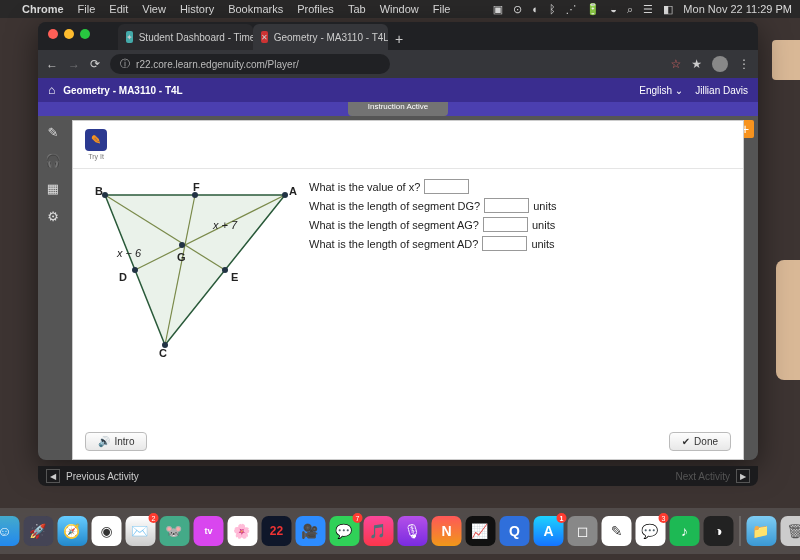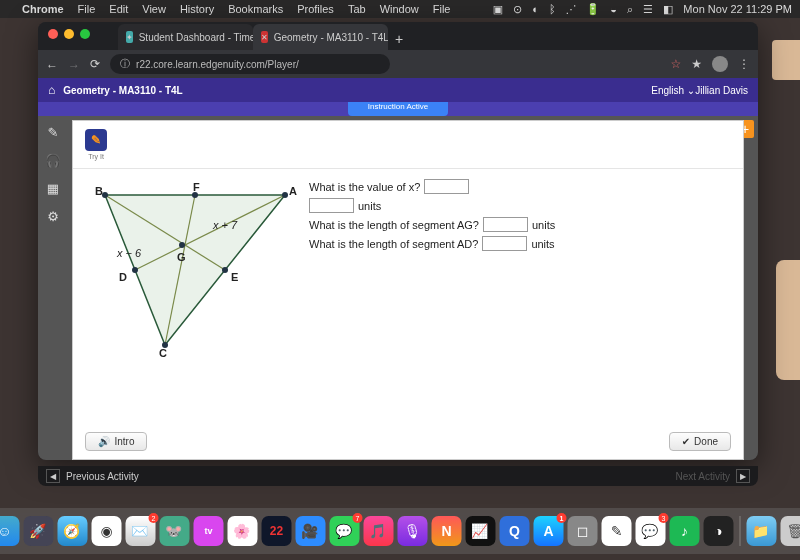--- a/index.html
+++ b/index.html
@@ -15,24 +15,24 @@
   .tabs{height:28px;display:flex;align-items:flex-end;padding-left:80px;gap:0;background:#202124}
   .tab{height:26px;background:#35363a;color:#ccc;font-size:10px;display:flex;align-items:center;padding:0 8px;gap:6px;border-radius:6px 6px 0 0;max-width:135px;white-space:nowrap;overflow:hidden}
   .tab.inactive{background:#2a2a2d}
   .tab .fav{width:12px;height:12px;border-radius:2px;background:#4aa;font-size:8px;display:flex;align-items:center;justify-content:center}
   .newtab{width:22px;height:22px;display:flex;align-items:center;justify-content:center;color:#ccc;font-size:14px}
   .addr{height:28px;background:#35363a;display:flex;align-items:center;padding:0 8px;gap:10px;color:#ccc;font-size:12px}
   .addr .url{background:#202124;border-radius:12px;height:20px;flex:1;max-width:280px;display:flex;align-items:center;padding:0 10px;font-size:10px;color:#bbb}
   .addr .icons{margin-left:auto;display:flex;gap:10px;align-items:center}
   .addr .avatar{width:16px;height:16px;border-radius:50%;background:#888}
   .coursebar{height:24px;background:#3a2d8f;display:flex;align-items:center;padding:0 10px;color:#fff;font-size:10px;font-weight:bold}
-  .coursebar .right{margin-left:auto;display:flex;align-items:center;font-weight:normal}
+  .coursebar .right{margin-left:auto;display:flex;gap:12px;align-items:center;font-weight:normal}
   .coursebar .home{font-size:12px;margin-right:8px}
   .subbar{height:14px;background:#4b3fb0;display:flex;justify-content:center}
-  .subbar .pill{background:#3b82f6;color:#fff;font-size:8px;padding:0 20px;border-radius:0 0 4px 4px}
+  .subbar .pill{background:#737373;color:#fff;font-size:8px;padding:0 20px;border-radius:0 0 4px 4px}
   .content{position:relative;background:#555;height:calc(100% - 94px);display:flex}
   .toolcol{width:30px;padding-top:6px;display:flex;flex-direction:column;align-items:center;gap:8px}
   .toolcol .tool{width:20px;height:20px;display:flex;align-items:center;justify-content:center;color:#ddd;font-size:13px}
   .plus-btn{position:absolute;right:4px;top:4px;width:18px;height:18px;background:#f7931e;color:#fff;font-size:14px;display:flex;align-items:center;justify-content:center;border-radius:2px}
   .slide{background:#fff;margin:4px 14px 0 4px;flex:1;position:relative;border:1px solid #ccc}
   .slide-head{display:flex;align-items:center;gap:10px;padding:8px 12px;border-bottom:1px solid #e5e5e5}
   .tryit{width:22px;height:22px;background:#2b3990;border-radius:4px;display:flex;align-items:center;justify-content:center;color:#f7931e;font-size:12px;font-weight:bold}
   .tryit-lbl{font-size:7px;color:#777;text-align:center;width:22px;margin-top:2px}
   .slide-title{color:#f7931e;font-size:17px;font-weight:bold}
   .slide-body{display:flex;padding:6px 12px;gap:0}
@@ -176,20 +176,21 @@
           <div class="pt-label" style="top:172px;left:74px">C</div>
           <div class="edge-label" style="top:72px;left:32px">x − 6</div>
           <div class="edge-label" style="top:44px;left:128px">x + 7</div>
         </div>
         <div class="questions">
           <div class="row">
             <span>What is the value of x?</span>
             <input style="">
           </div>
           <div class="row">
+            <span>What is the length of segment DG?</span>
             <input style="">
             <span>units</span>
           </div>
           <div class="row">
             <span>What is the length of segment AG?</span>
             <input style="">
             <span>units</span>
           </div>
           <div class="row">
             <span>What is the length of segment AD?</span>

